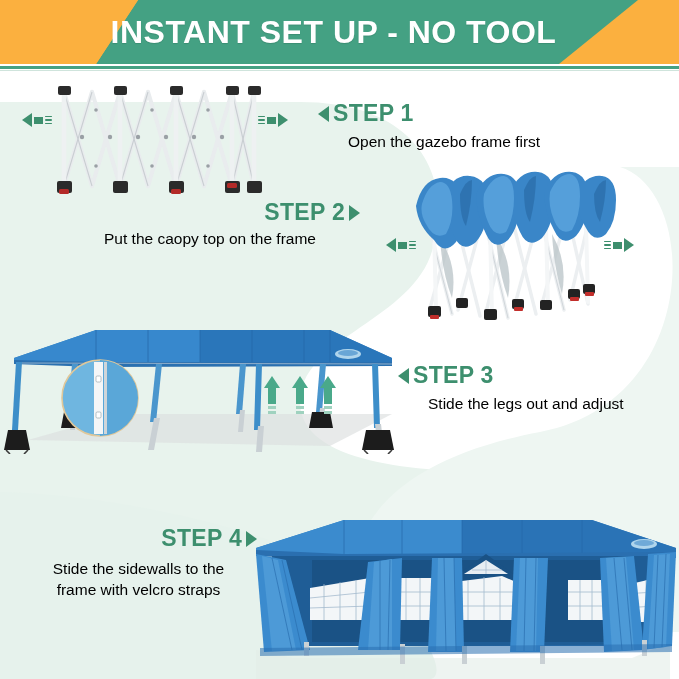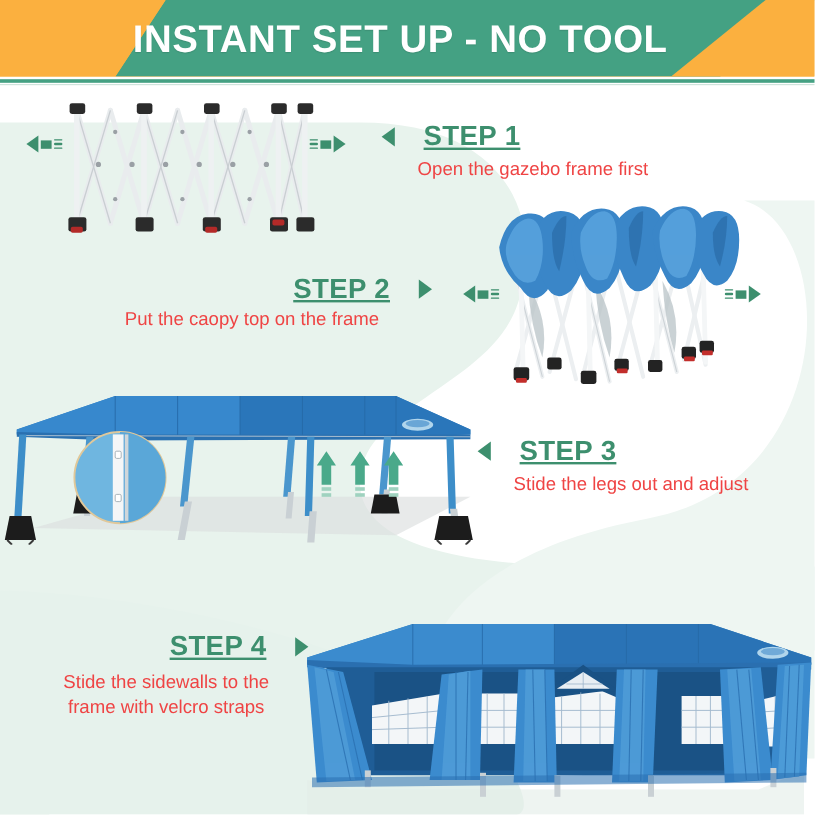--- a/index.html
+++ b/index.html
@@ -21,31 +21,31 @@
     color:#ffffff;font-size:32px;font-weight:bold;letter-spacing:.5px;
     text-shadow:0 1px 1px rgba(0,0,0,.12);white-space:nowrap;}
   .hdr-rule{position:absolute;left:0;top:66px;width:679px;height:3px;background:#45a183;}
   .hdr-rule2{position:absolute;left:0;top:70px;width:679px;height:1px;background:#cfe4dc;}
 
   
   .bg-ribbon{position:absolute;left:0;top:72px;width:679px;height:607px;}
 
   
   .step{position:absolute;}
-  .step-head{display:flex;align-items:center;gap:24px;
-    color:#3d8f6e;font-size:23px;font-weight:bold;letter-spacing:.3px;text-decoration:underline;}
+  .step-head{display:flex;align-items:center;gap:4px;
+    color:#3d8f6e;font-size:23px;font-weight:bold;letter-spacing:.3px;}
   .step-head.r{justify-content:flex-end;}
   .tri{width:0;height:0;display:inline-block;}
   .tri-l{border-top:8px solid transparent;border-bottom:8px solid transparent;border-right:11px solid #3d8f6e;}
   .tri-r{border-top:8px solid transparent;border-bottom:8px solid transparent;border-left:11px solid #3d8f6e;}
-  .step-desc{color:#ef4444;font-size:15.5px;line-height:1.38;margin-top:4px;}
+  .step-desc{color:#000000;font-size:15.5px;line-height:1.38;margin-top:4px;}
 
   #step1{left:318px;top:100px;}
   #step1 .step-desc{margin-left:30px;}
-  #step2{left:60px;top:227px;width:300px;text-align:right;}
+  #step2{left:60px;top:199px;width:300px;text-align:right;}
   #step2 .step-desc{text-align:center;margin-top:2px;}
   #step3{left:398px;top:362px;}
   #step3 .step-desc{margin-left:30px;text-align:right;}
   #step4{left:16px;top:525px;width:245px;}
   #step4 .step-head{justify-content:flex-end;padding-right:4px;}
   #step4 .step-desc{text-align:center;margin-top:6px;}
 
   
   .marrow{position:absolute;display:flex;align-items:center;gap:2px;}
   .marrow .lines{display:flex;flex-direction:column;gap:2px;}

